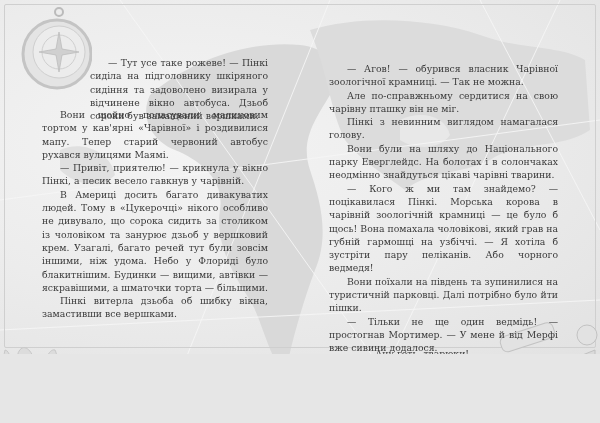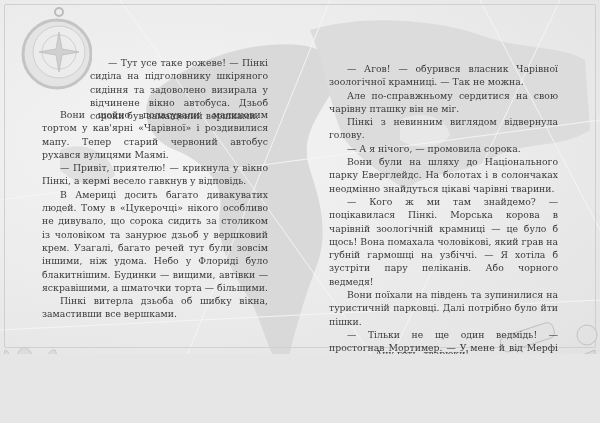--- a/index.html
+++ b/index.html
@@ -80,32 +80,31 @@
       </g>
     <circle cx="92" cy="25" r="10" fill="#e2e2e2" stroke="#c2c2c2"></circle>
   </svg>
 
   <div class="page left">
     <div class="txt block1">
       <p>— Тут усе таке рожеве! — Пінкі сиділа на підголовнику шкіряного сидіння та задоволено визирала у відчинене вікно автобуса. Дзьоб сороки був замащений вершками.</p>
     </div>
     <div class="txt block2">
       <p>Вони щойно поласували малиновим тортом у кав'ярні «Чарівної» і роздивилися мапу. Тепер старий червоний автобус рухався вулицями Маямі.</p>
-      <p>— Привіт, приятелю! — крикнула у вікно Пінкі, а кермі весело гавкнув у відповідь.</p>
+      <p>— Привіт, приятелю! — крикнула у вікно Пінкі, а песик весело гавкнув у чарівній.</p>
       <p>В Америці досить багато дивакуватих людей. Тому в «Цукерочці» нікого особливо не дивувало, що сорока сидить за столиком із чоловіком та занурює дзьоб у вершковий крем. Узагалі, багато речей тут були зовсім іншими, ніж удома. Небо у Флориді було блакитнішим. Будинки — вищими, автівки — яскравішими, а шматочки торта — більшими.</p>
       <p>Пінкі витерла дзьоба об шибку вікна, замастивши все вершками.</p>
     </div>
   </div>
 
   <div class="page right">
     <div class="txt block">
       <p>— Агов! — обурився власник Чарівної зоологічної крамниці. — Так не можна.</p>
       <p>Але по-справжньому сердитися на свою чарівну пташку він не міг.</p>
-      <p>Пінкі з невинним виглядом відвернула голову.</p>
-      <p>— А я нічого, — промовила сорока.</p>
+      <p>Пінкі з невинним виглядом намагалася голову.</p>
       <p>Вони були на шляху до Національного парку Еверглейдс. На болотах і в солончаках неодмінно знайдуться цікаві чарівні тварини.</p>
       <p>— Кого ж ми там знайдемо? — поцікавилася Пінкі. Морська корова в чарівній зоологічній крамниці — це було б щось! Вона помахала чоловікові, який грав на губній гармошці на узбіччі. — Я хотіла б зустріти пару пеліканів. Або чорного ведмедя!</p>
       <p>Вони поїхали на південь та зупинилися на туристичній парковці. Далі потрібно було йти пішки.</p>
       <p>— Тільки не ще один ведмідь! — простогнав Мортимер. — У мене й від Мерфі вже сивини додалося.</p>
       <p>Комарі кружляли навколо їхніх голів. Пінкі намагалася відігнати їх сильними ударами крил.</p>
     </div>
     <div class="txt narrow" style="text-align:left">
       <p>— Ану геть, тварюки! — закричала вона. Сорока сміливо пролетіла крізь чорну хмару комах, заплющивши очі.</p>
     </div>
   </div>

